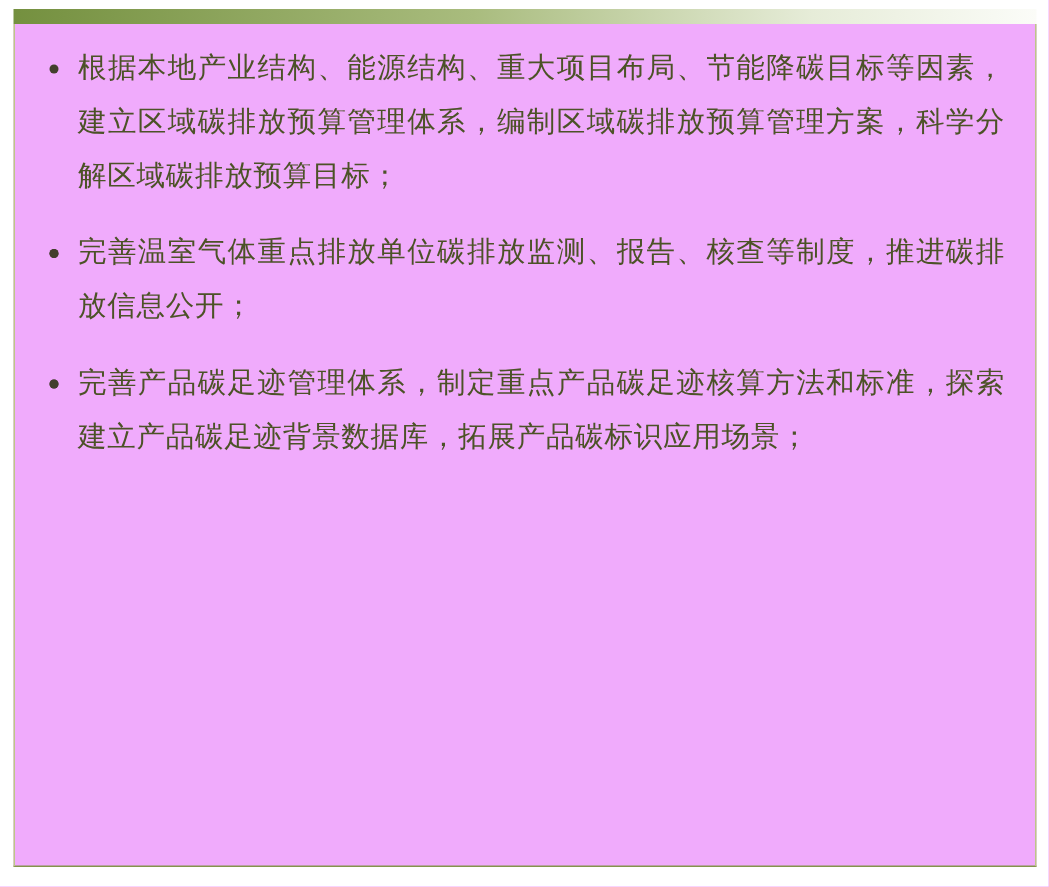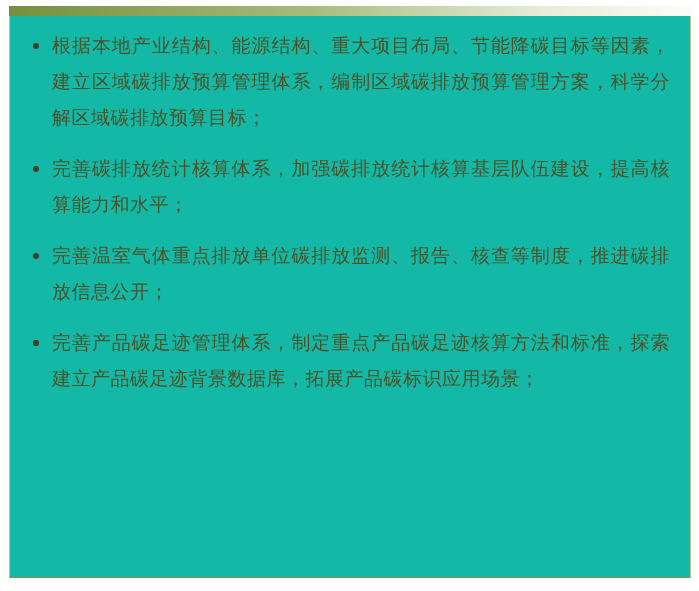--- a/index.html
+++ b/index.html
@@ -32,21 +32,21 @@
     top: 6px;
     height: 10px;
     background: linear-gradient(to right, var(--bar-start) 0%, var(--bar-mid) 45%, #e6ecd8 78%, var(--bar-end) 100%);
   }
   .highlight-box {
     position: absolute;
     left: 9px;
     right: 8px;
     top: 16px;
     bottom: 13px;
-    background: #14b8a6;
+    background: #f0abfc;
     border-left: 1px solid var(--border-side);
     border-right: 1px solid var(--border-side);
     border-bottom: 1px solid var(--border-bottom);
     padding: 12px 20px 12px 20px;
   }
   ul.point-list {
     margin: 0;
     padding: 0;
     list-style: none;
   }
@@ -76,21 +76,20 @@
 <div class="top-accent-bar"></div>
 
 <div class="highlight-box">
   <ul class="point-list">
     <li>
       <span class="bullet-dot"></span>
       <span>根据本地产业结构、能源结构、重大项目布局、节能降碳目标等因素，建立区域碳排放预算管理体系，编制区域碳排放预算管理方案，科学分解区域碳排放预算目标；</span>
     </li>
     <li>
       <span class="bullet-dot"></span>
-      <span>完善碳排放统计核算体系，加强碳排放统计核算基层队伍建设，提高核算能力和水平；</span>
     </li>
     <li>
       <span class="bullet-dot"></span>
       <span>完善温室气体重点排放单位碳排放监测、报告、核查等制度，推进碳排放信息公开；</span>
     </li>
     <li>
       <span class="bullet-dot"></span>
     </li>
     <li>
       <span class="bullet-dot"></span>

